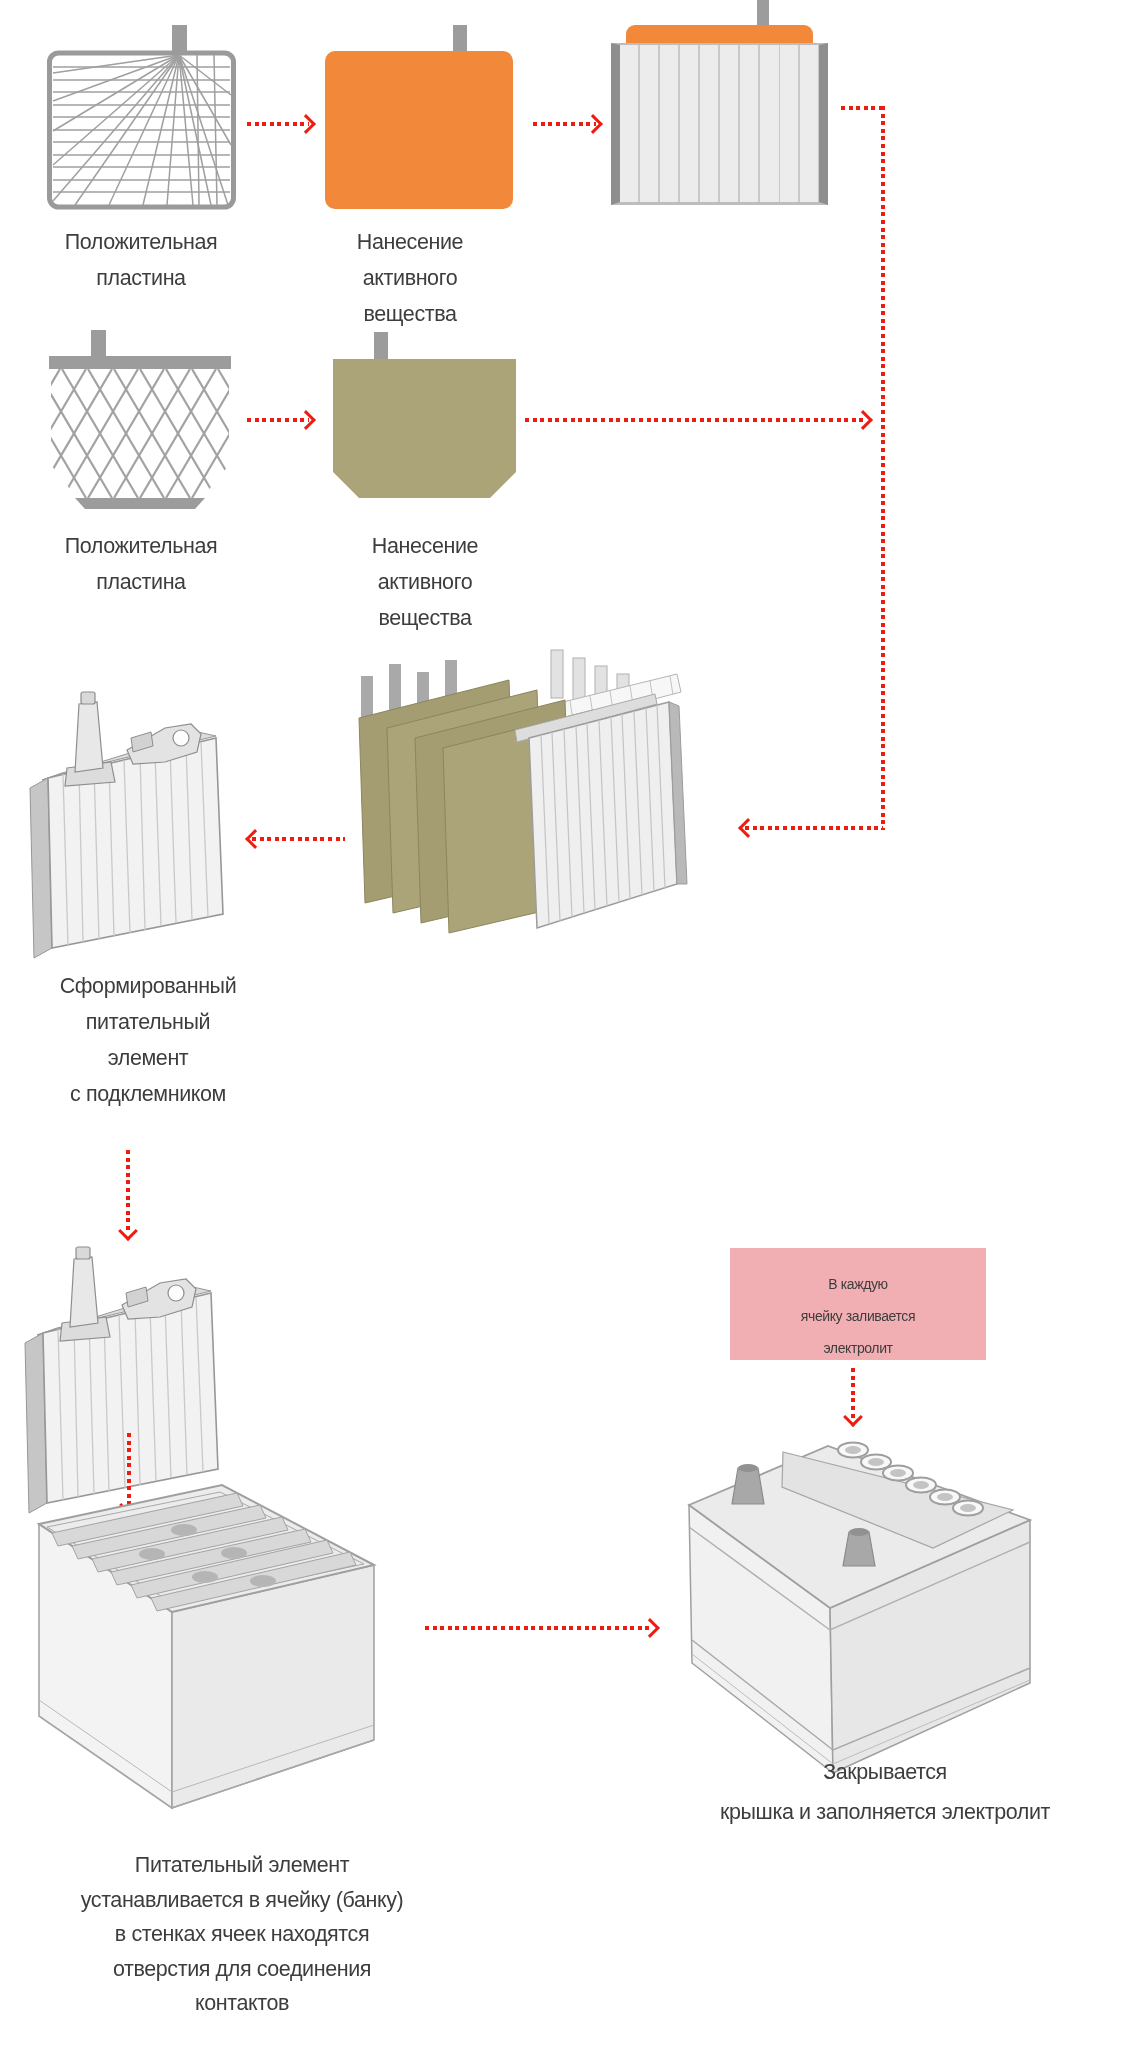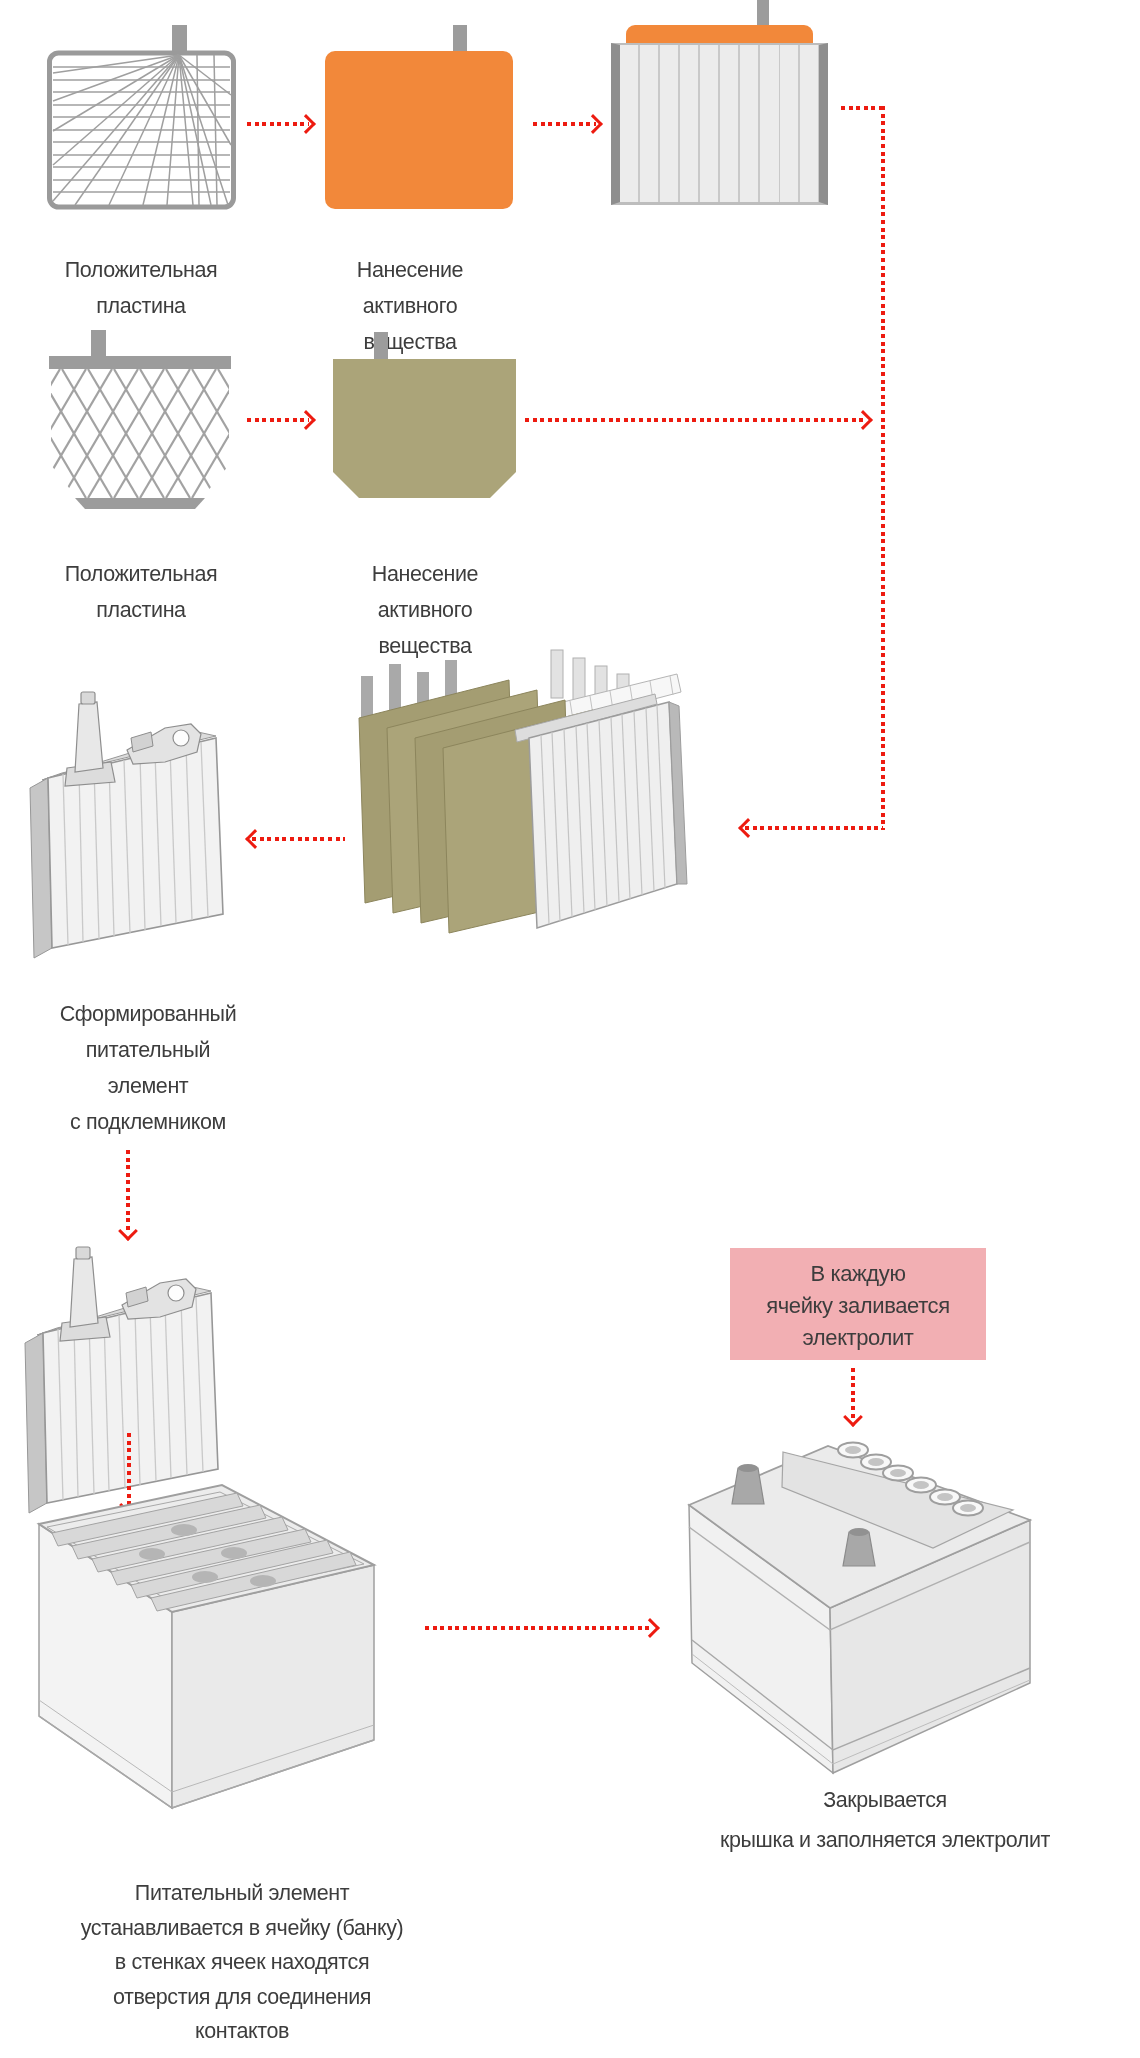--- a/index.html
+++ b/index.html
@@ -1,19 +1,19 @@
 <!DOCTYPE html>
 <html><head>
 <meta charset="utf-8">
 <style>
   html,body{margin:0;padding:0;background:#fff;}
   .stage{position:relative;width:1140px;height:2058px;background:#ffffff;overflow:hidden;
          font-family:"Liberation Sans",sans-serif;}
   .lbl{position:absolute;color:#3d3d3d;font-size:21.5px;line-height:36px;letter-spacing:-0.4px;
-       text-align:center;white-space:pre-line;margin-top:28px;}
+       text-align:center;white-space:pre-line;}
   .fig{position:absolute;}
   
   .arrow{position:absolute;}
   .dot-h{position:absolute;left:0;top:0;right:0;height:4px;
          background:repeating-linear-gradient(to right,#ed1b10 0 4px,transparent 4px 7.6px);}
   .dot-v{position:absolute;left:0;top:0;bottom:0;width:4px;
          background:repeating-linear-gradient(to bottom,#ed1b10 0 4px,transparent 4px 7.6px);}
   .chev{position:absolute;width:11px;height:11px;border-top:3.6px solid #ed1b10;border-right:3.6px solid #ed1b10;}
   .chev.r{right:-4px;top:2px;transform:translateY(-50%) rotate(45deg);}
   .chev.l{left:-4px;top:2px;transform:translateY(-50%) rotate(-135deg);}
@@ -22,22 +22,22 @@
   .env-tab{position:absolute;background:#9c9c9c;}
   .env-top{position:absolute;background:#f2883a;border-radius:9px 9px 0 0;}
   .env-body{position:absolute;background:#ececec;border-left:9px solid #8e8e8e;border-right:9px solid #8e8e8e;
             border-top:2px solid #bdbdbd;border-bottom:3px solid #bdbdbd;
             background-image:repeating-linear-gradient(to right,transparent 0 18.5px,#c9c9c9 18.5px 20px);}
   
   .olive-body{position:absolute;background:#aba479;
       clip-path:polygon(0 0,100% 0,100% calc(100% - 26px),calc(100% - 26px) 100%,26px 100%,0 calc(100% - 26px));}
   .small-tab{position:absolute;background:#9c9c9c;}
   
-  .callout{position:absolute;background:#f2afb3;color:#3d3d3d;font-size:22px;line-height:32px;
-           letter-spacing:-0.4px;text-align:center;white-space:pre-line;padding-top:10px;box-sizing:border-box;}
+  .callout{position:absolute;background:#f2afb3;color:#3d3d3d;font-size:14px;line-height:32px;
+           letter-spacing:-0.4px;text-align:center;white-space:pre-line;padding-top:20px;box-sizing:border-box;}
 </style>
 </head>
 <body>
 
 <div class="stage">
 
   <svg class="fig" style="left:47px;top:25px" width="190" height="185" viewBox="0 0 190 185">
     <rect x="125" y="0" width="15" height="34" fill="#9c9c9c"></rect>
     <rect x="2.5" y="28" width="184" height="154" rx="9" fill="#ffffff" stroke="#9a9a9a" stroke-width="5"></rect>
     <g stroke="#9f9f9f" stroke-width="1.5">

